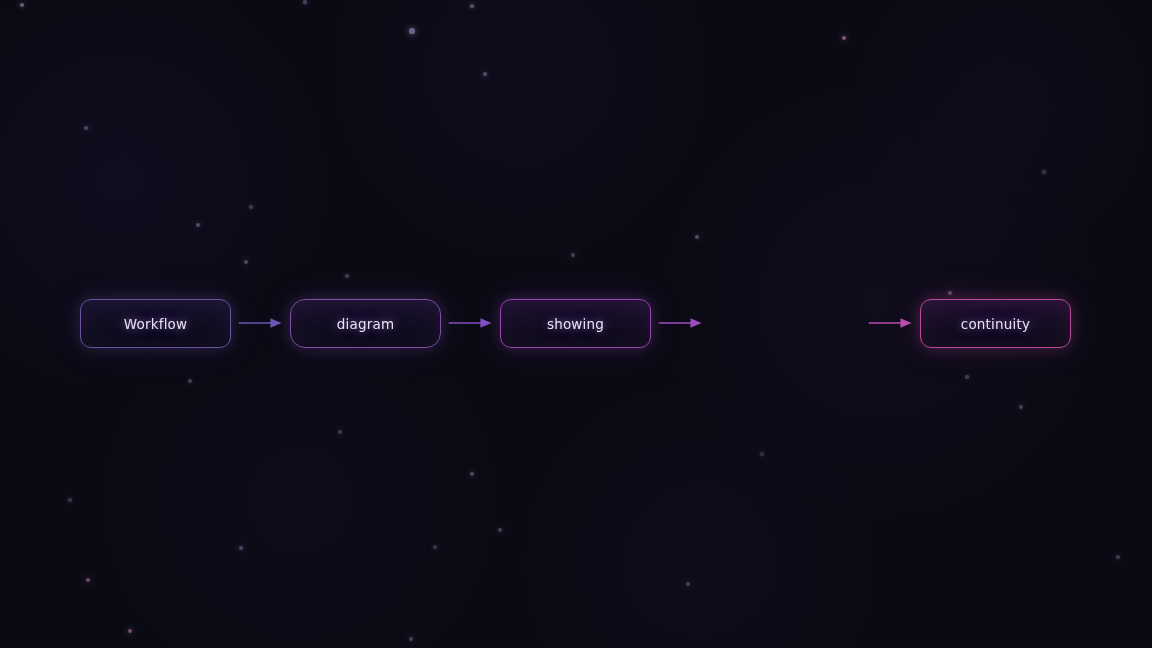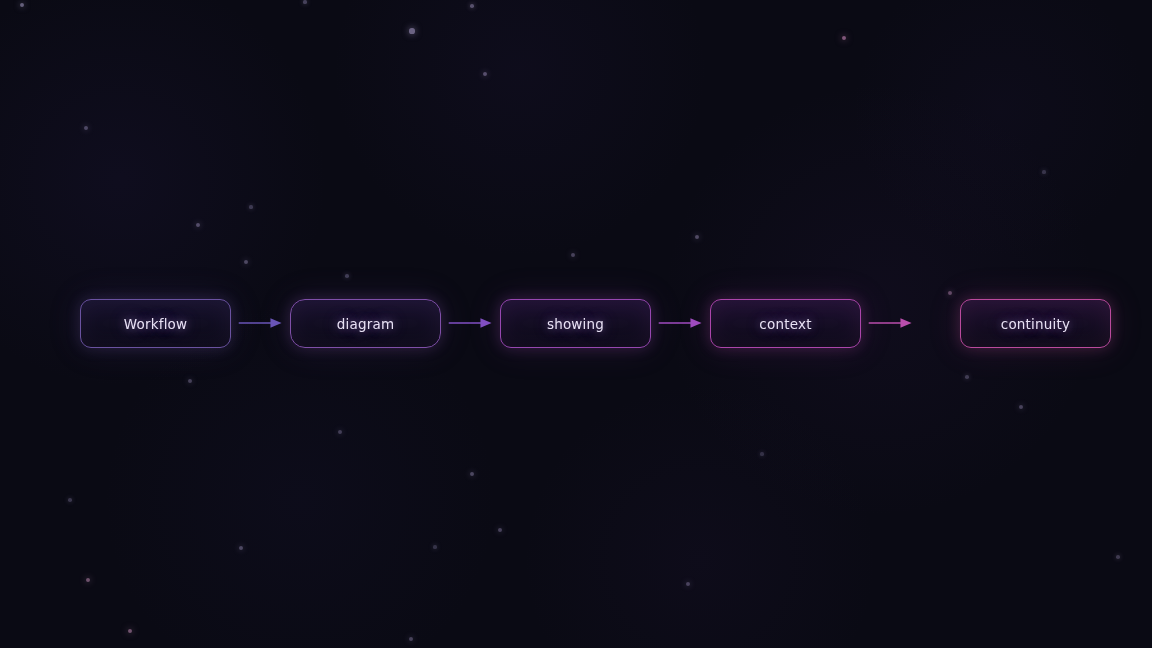--- a/index.html
+++ b/index.html
@@ -135,19 +135,16 @@
     </svg>
     <div class="node" style="left: 80px; top: 299px; width: 151px; height: 49px; border-color: rgb(106, 82, 160); background: linear-gradient(rgba(25, 19, 48, 0.867) 0%, rgba(12, 10, 24, 0.75) 100%); box-shadow: rgba(106, 82, 160, 0.267) 0px 0px 14px, rgba(106, 82, 160, 0.15) 0px 0px 34px, rgba(106, 82, 160, 0.1) 0px 0px 22px inset;">
       <span class="node-label">Workflow</span>
     </div>
     <div class="node" style="left: 290px; top: 299px; width: 151px; height: 49px; border-color: rgb(127, 79, 168); background: linear-gradient(rgba(28, 19, 51, 0.867) 0%, rgba(12, 10, 24, 0.75) 100%); box-shadow: rgba(127, 79, 168, 0.267) 0px 0px 14px, rgba(127, 79, 168, 0.15) 0px 0px 34px, rgba(127, 79, 168, 0.1) 0px 0px 22px inset; border-radius: 15px;">
       <span class="node-label">diagram</span>
     </div>
     <div class="node" style="left: 500px; top: 299px; width: 151px; height: 49px; border-color: rgb(150, 71, 176); background: linear-gradient(rgba(31, 18, 52, 0.867) 0%, rgba(12, 10, 24, 0.75) 100%); box-shadow: rgba(150, 71, 176, 0.267) 0px 0px 14px, rgba(150, 71, 176, 0.15) 0px 0px 34px, rgba(150, 71, 176, 0.1) 0px 0px 22px inset;">
       <span class="node-label">showing</span>
     </div>
-    <div class="node" style="left: 710px; top: 299px; width: 151px; height: 49px; border-color: rgb(171, 69, 171); background: linear-gradient(rgba(34, 18, 54, 0.867) 0%, rgba(12, 10, 24, 0.75) 100%); box-shadow: rgba(171, 69, 171, 0.267) 0px 0px 14px, rgba(171, 69, 171, 0.15) 0px 0px 34px, rgba(171, 69, 171, 0.1) 0px 0px 22px inset;">
-      <span class="node-label">context</span>
-    </div>
-    <div class="node" style="left: 920px; top: 299px; width: 151px; height: 49px; border-color: rgb(186, 74, 157); background: linear-gradient(rgba(36, 18, 53, 0.867) 0%, rgba(12, 10, 24, 0.75) 100%); box-shadow: rgba(186, 74, 157, 0.267) 0px 0px 14px, rgba(186, 74, 157, 0.15) 0px 0px 34px, rgba(186, 74, 157, 0.1) 0px 0px 22px inset; margin-left: 40px;">
+    <div class="node" style="left: 920px; top: 299px; width: 151px; height: 49px; border-color: rgb(186, 74, 157); background: linear-gradient(rgba(36, 18, 53, 0.867) 0%, rgba(12, 10, 24, 0.75) 100%); box-shadow: rgba(186, 74, 157, 0.267) 0px 0px 14px, rgba(186, 74, 157, 0.15) 0px 0px 34px, rgba(186, 74, 157, 0.1) 0px 0px 22px inset;">
       <span class="node-label">continuity</span>
     </div>
   </div>
 
 </body></html>

